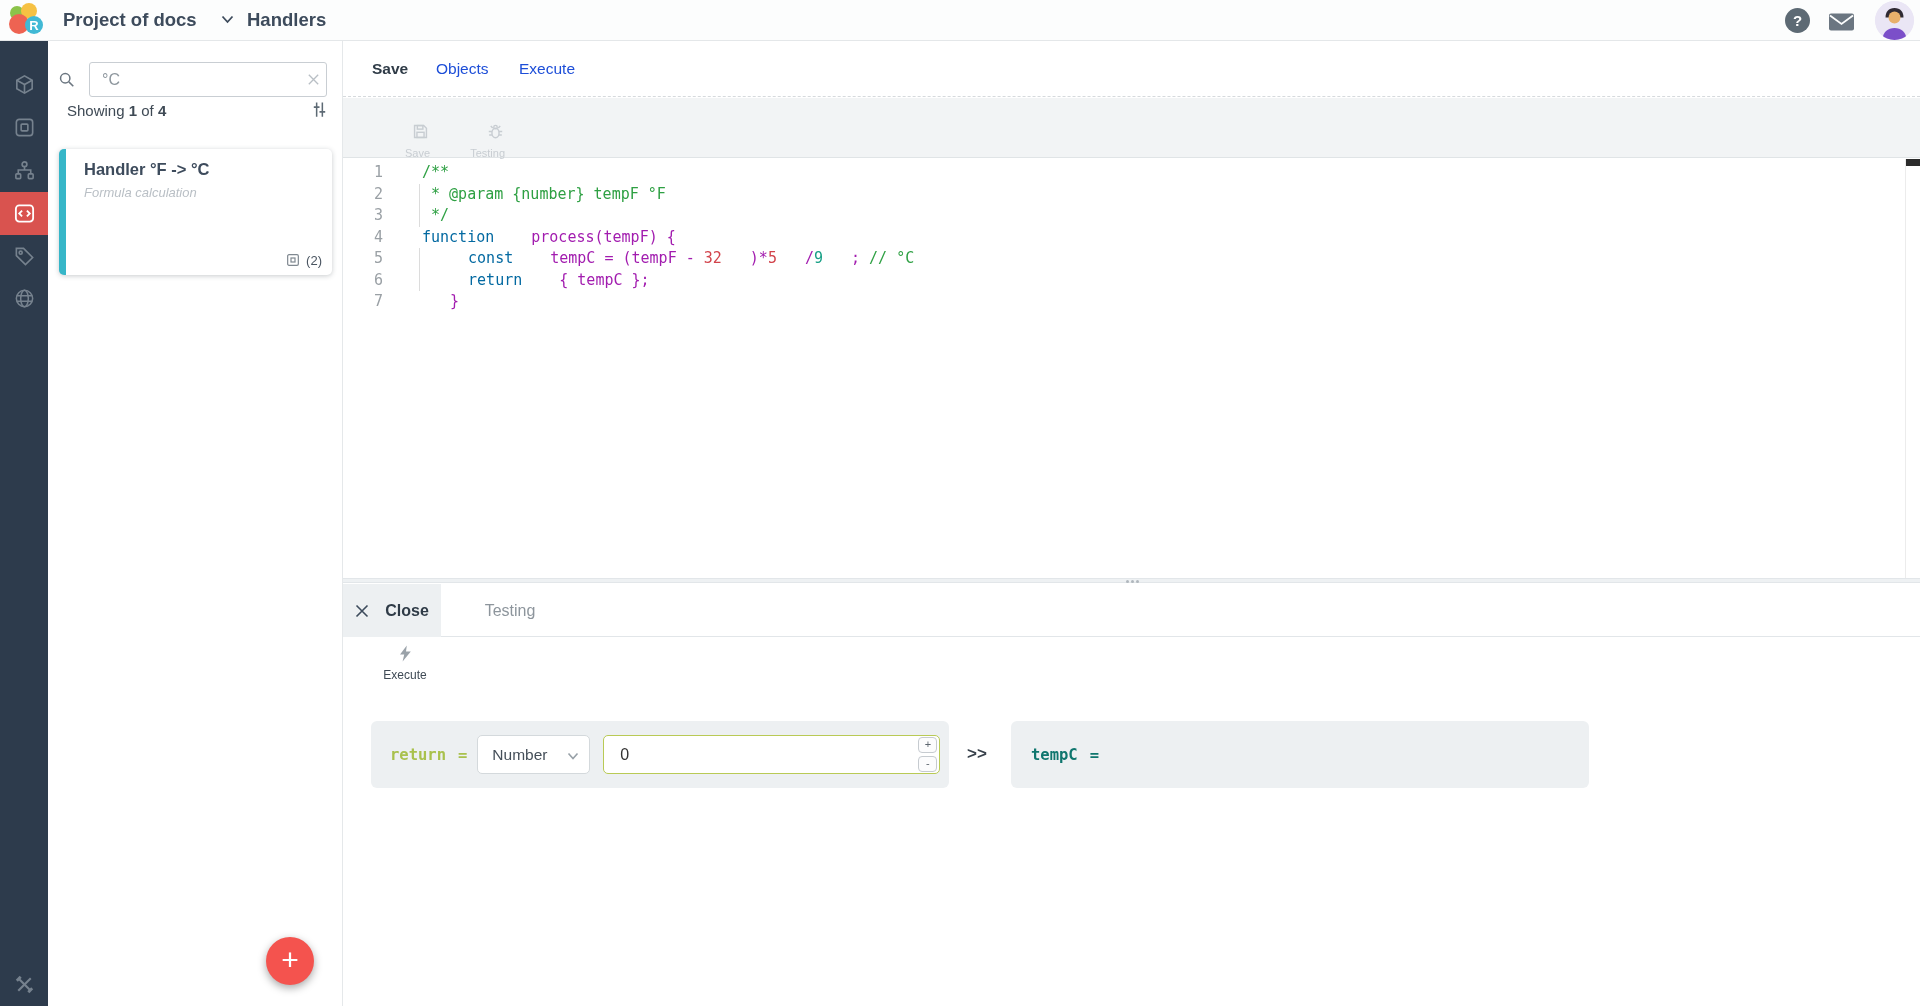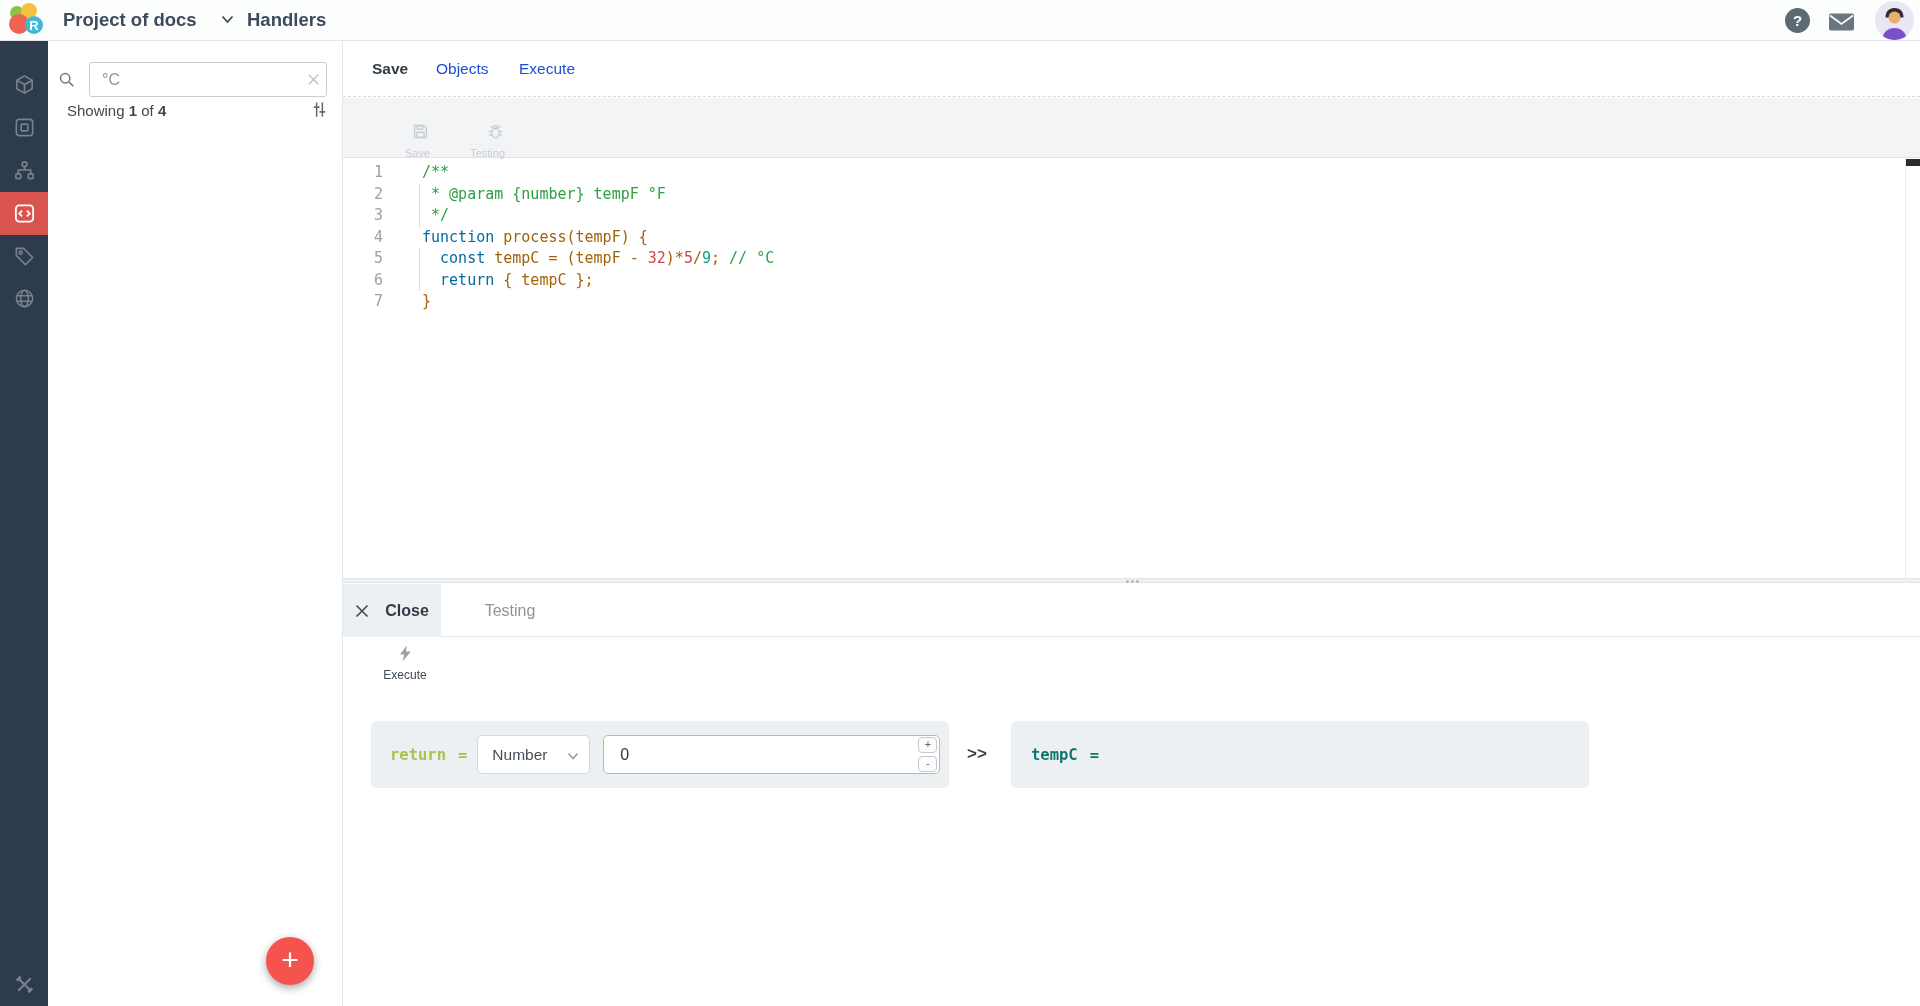--- a/index.html
+++ b/index.html
@@ -62,21 +62,21 @@
   .tbtn.disabled svg, .tbtn.disabled .tlbl { color:#c8cdd2; }
 
   
   .editor { position:absolute; left:343px; top:159px; width:1562px; height:419px; background:#fff;
             font-family:"DejaVu Sans Mono", monospace; font-size:15px; cursor:text; padding-top:3px; }
   .code-line { position:relative; height:21.5px; line-height:21.5px; white-space:pre; }
   .ln { position:absolute; left:0; width:40px; text-align:right; color:#9aa0a5; }
   .lt { position:absolute; left:79px; }
   .guide { position:absolute; left:76px; top:0; bottom:0; border-left:1px solid #dcdcdc; }
   .com { color:#2ea043; } .kw { color:#0369a1; } .num { color:#d2434b; }
-  .grn { color:#18a086; } .pl { color:#a16207; }
+  .grn { color:#18a086; } .pl { color:#a21caf;padding-left:28px; }
   .scrolltrack { position:absolute; left:1905px; top:159px; width:15px; height:419px; border-left:1px solid #ececec; }
   .scrollthumb { position:absolute; left:1906px; top:159px; width:14px; height:7px; background:#2b2b2b; cursor:grab; }
 
   
   .splitter { position:absolute; left:343px; top:578px; width:1577px; height:5px; background:#eef1f3;
               border-top:1px solid #e2e6e9; border-bottom:1px solid #e2e6e9; cursor:row-resize; }
   .grip { position:absolute; left:783px; top:1px; display:flex; gap:2px; }
   .grip i { width:3px; height:3px; background:#b0b7bd; border-radius:50%; }
 
   
@@ -222,20 +222,31 @@
     <div class="showing">
       <span>Showing</span>
       <b>1</b>
       <span>of</span>
       <b>4</b>
     </div>
     <svg class="filter-ico" viewBox="0 0 20 20" fill="none" stroke="currentColor" stroke-width="1.6">
       <path d="M7 2.5 V17.5 M13 2.5 V17.5"></path>
       <path d="M4 7.5 H10 M10 12.5 H16"></path>
     </svg>
+    <div class="card">
+      <div class="card-title">Handler °F -&gt; °C</div>
+      <div class="card-sub">Formula calculation</div>
+      <div class="card-foot">
+        <svg viewBox="0 0 24 24" fill="none" stroke="currentColor" stroke-width="1.8">
+          <rect x="4" y="4" width="16" height="16" rx="2"></rect>
+            <rect x="9" y="9" width="6" height="6"></rect>
+        </svg>
+        <span class="card-count">(2)</span>
+      </div>
+    </div>
   </div>
 
   <div class="main-tabs">
     <span class="mtab active" style="left:29px">Save</span>
     <span class="mtab" style="left:93px">Objects</span>
     <span class="mtab" style="left:176px">Execute</span>
   </div>
 
   <div class="toolbar">
     <div class="tbtn disabled" style="left:23px">

